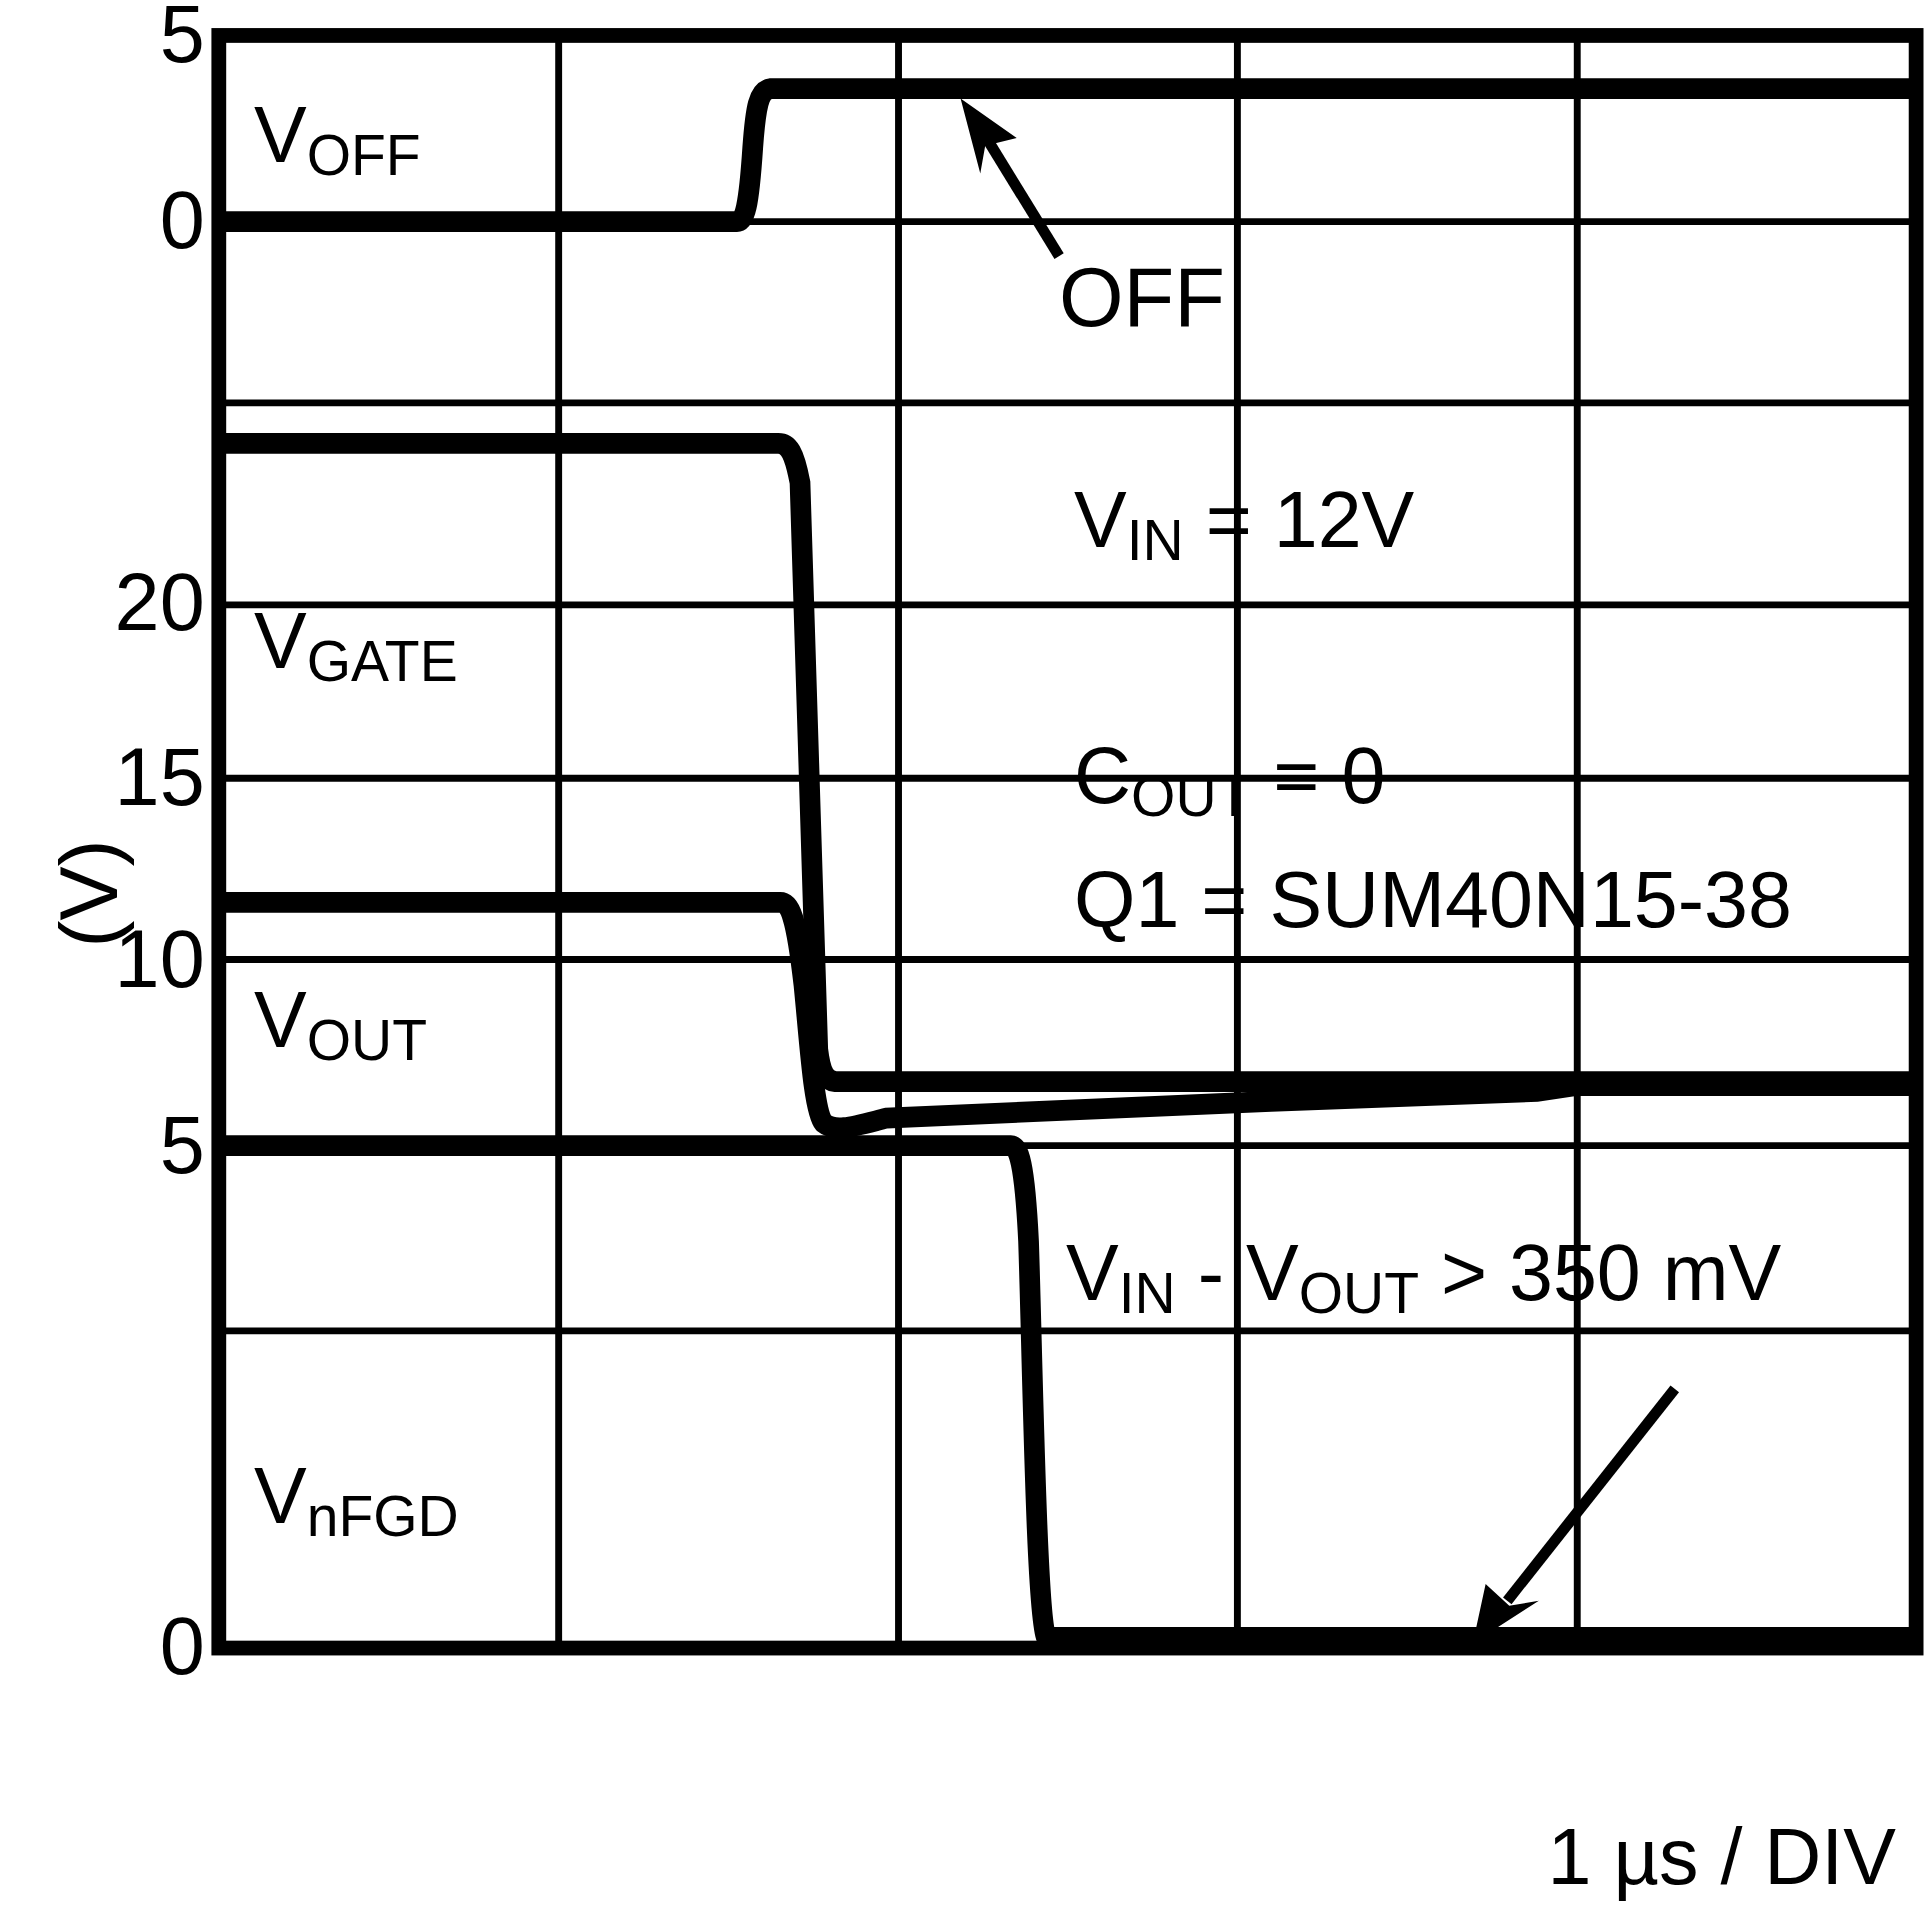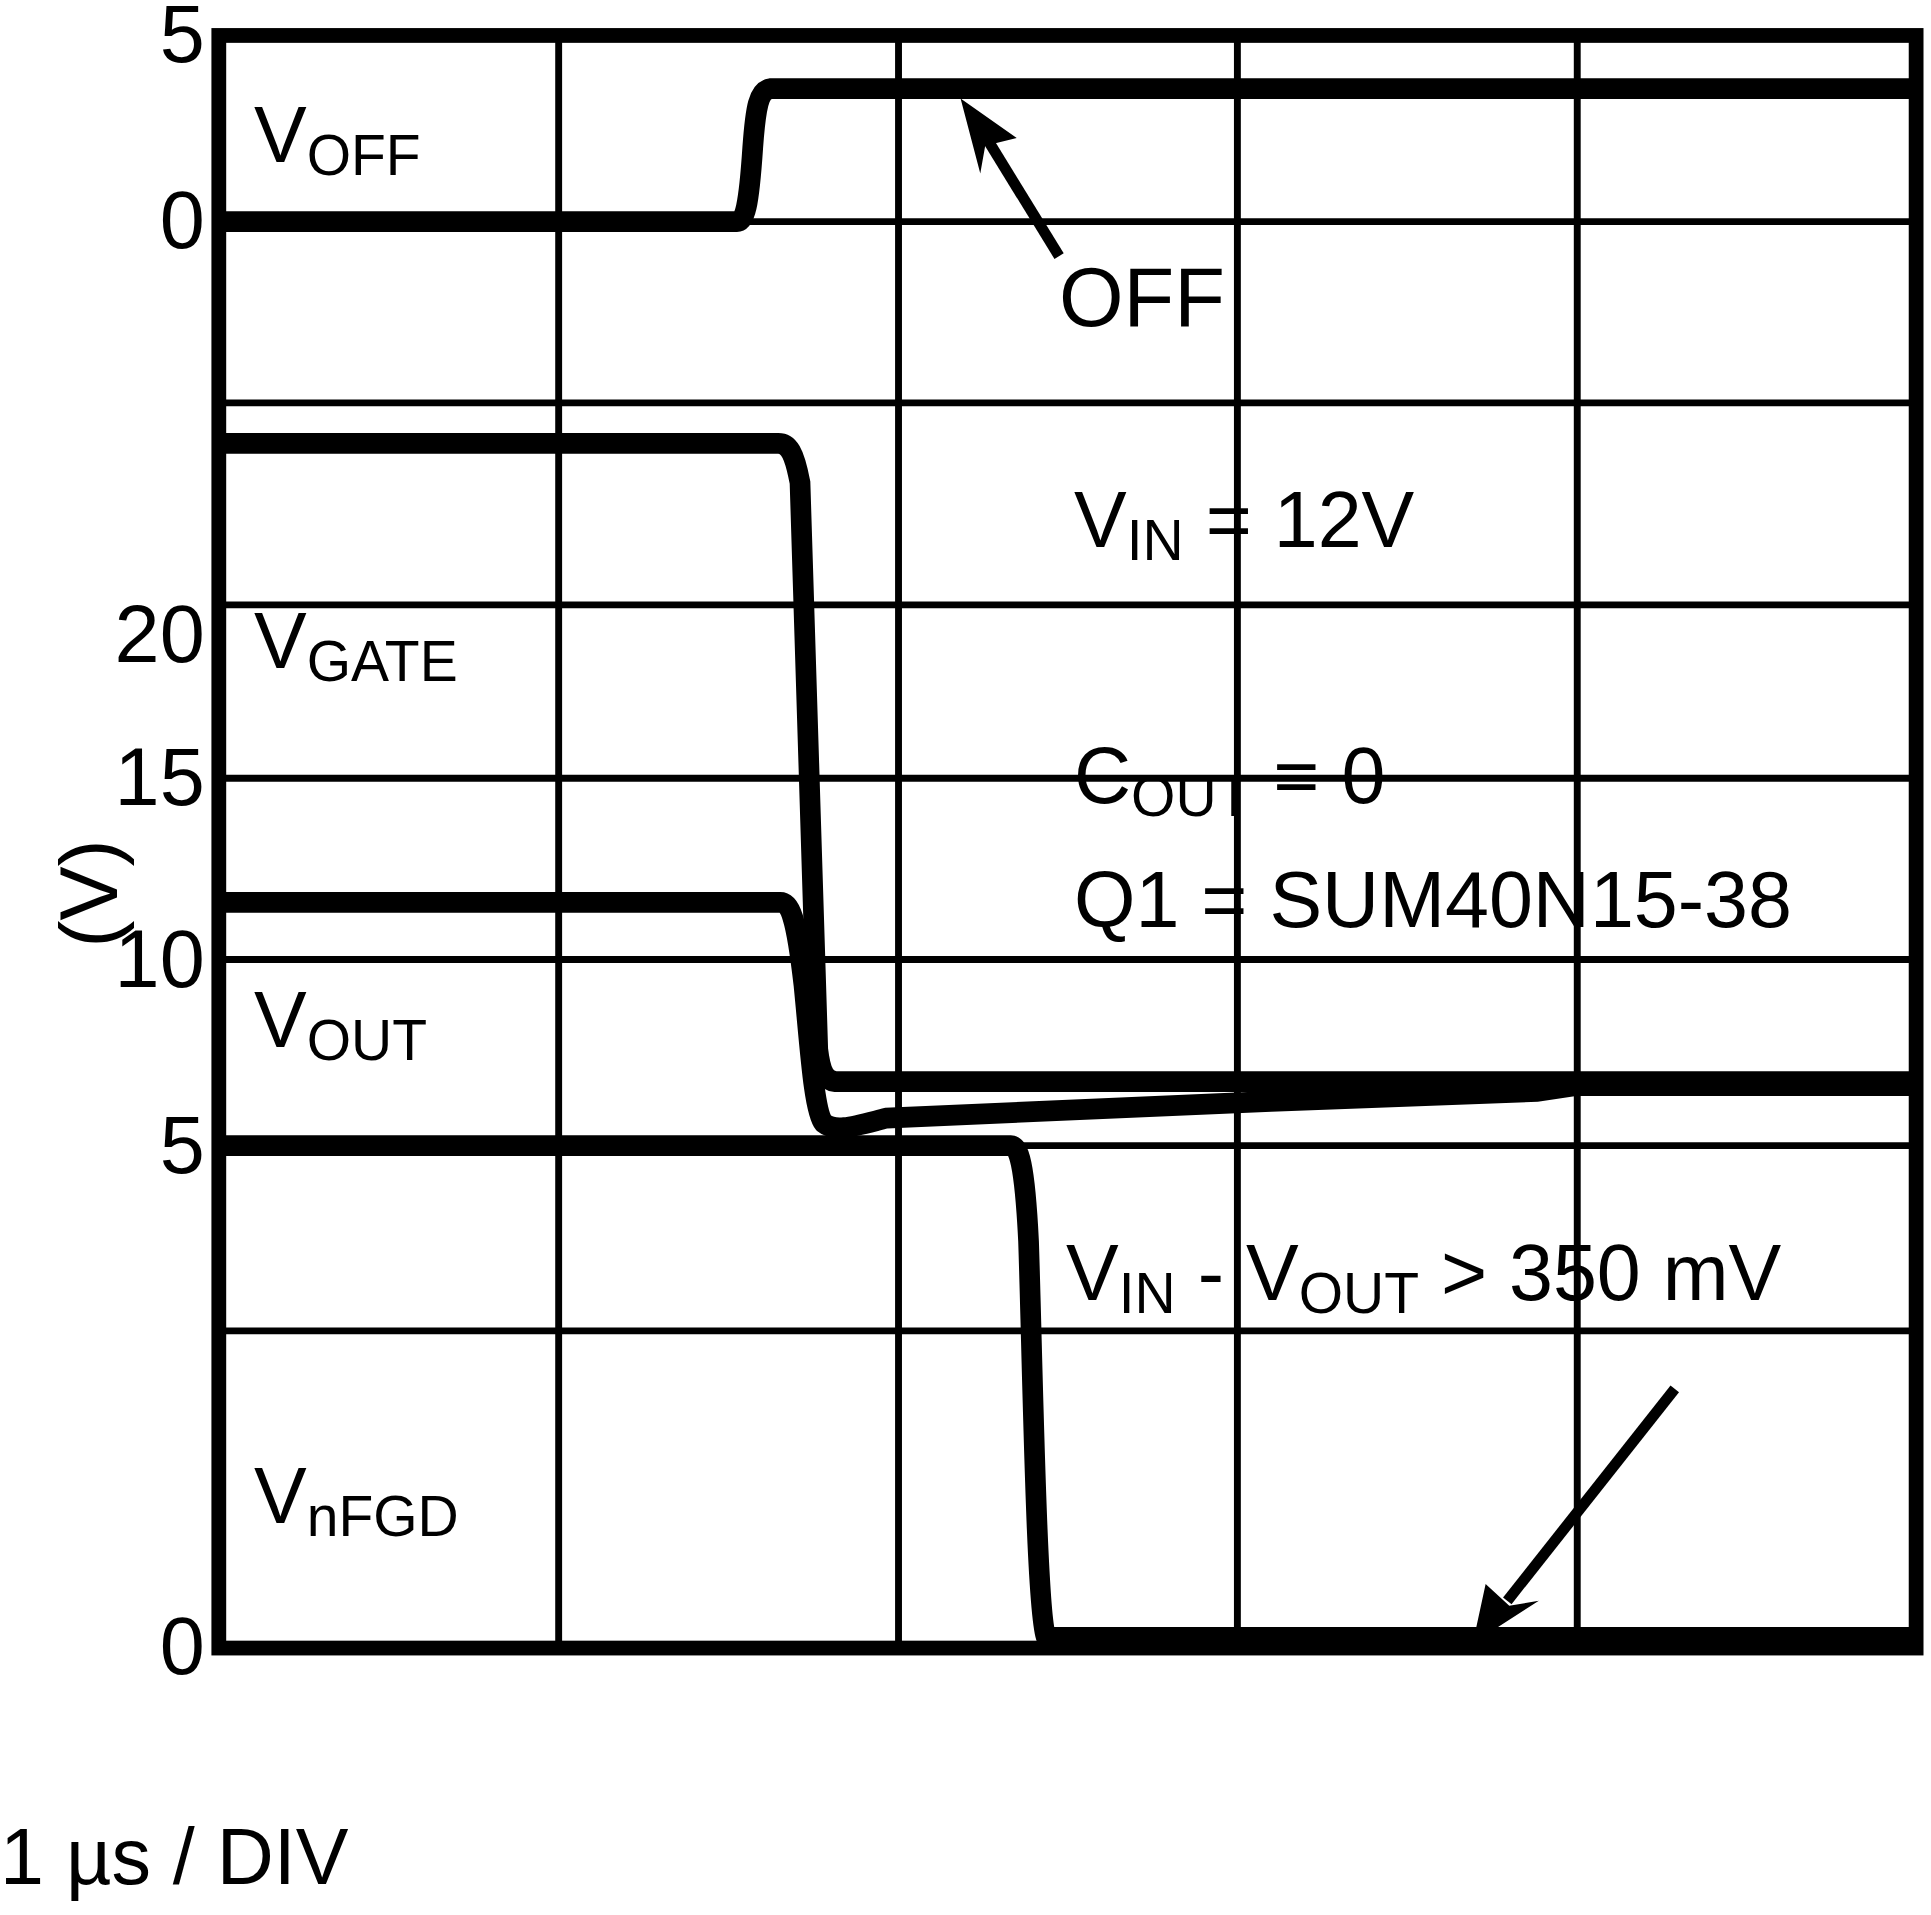--- a/index.html
+++ b/index.html
@@ -22,21 +22,21 @@
     width:187px;
     text-align:right;
     font-size:81px;
     line-height:81px;
   }
 
   .xaxis-label{
     position:absolute;
     left:0; top:1811px;
     width:1896px;
-    text-align:left;
+    text-align:right;
     font-size:79px;
   }
 
   .curve-label{
     position:absolute;
     font-size:79px;
     line-height:79px;
     white-space:nowrap;
   }
   .curve-label sub{font-size:57px;vertical-align:-0.22em;letter-spacing:0px;}
@@ -60,21 +60,21 @@
 </style>
 </head>
 <body>
 
 <div id="figure">
 
   <div class="ylabel-axis">(V)</div>
 
   <div class="ytick" style="left:17.7px;top:-5.9px;">5</div>
   <div class="ytick" style="left:17.7px;top:180px;">0</div>
-  <div class="ytick" style="left:17.7px;top:594px;">20</div>
+  <div class="ytick" style="left:17.7px;top:562px;">20</div>
   <div class="ytick" style="left:17.7px;top:737px;">15</div>
   <div class="ytick" style="left:17.7px;top:919px;">10</div>
   <div class="ytick" style="left:17.7px;top:1105px;">5</div>
   <div class="ytick" style="left:17.7px;top:1606px;">0</div>
 
   <svg width="1932" height="1916" shape-rendering="geometricPrecision" viewBox="0 0 1961 1945">
 
     <g stroke="#000" stroke-width="7" fill="none">
       <line x1="567" y1="36" x2="567" y2="1673"></line>
       <line x1="912" y1="36" x2="912" y2="1673"></line>

